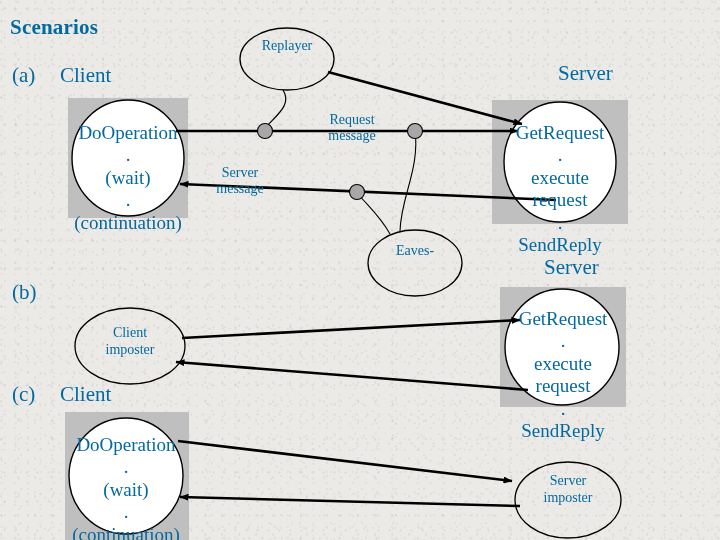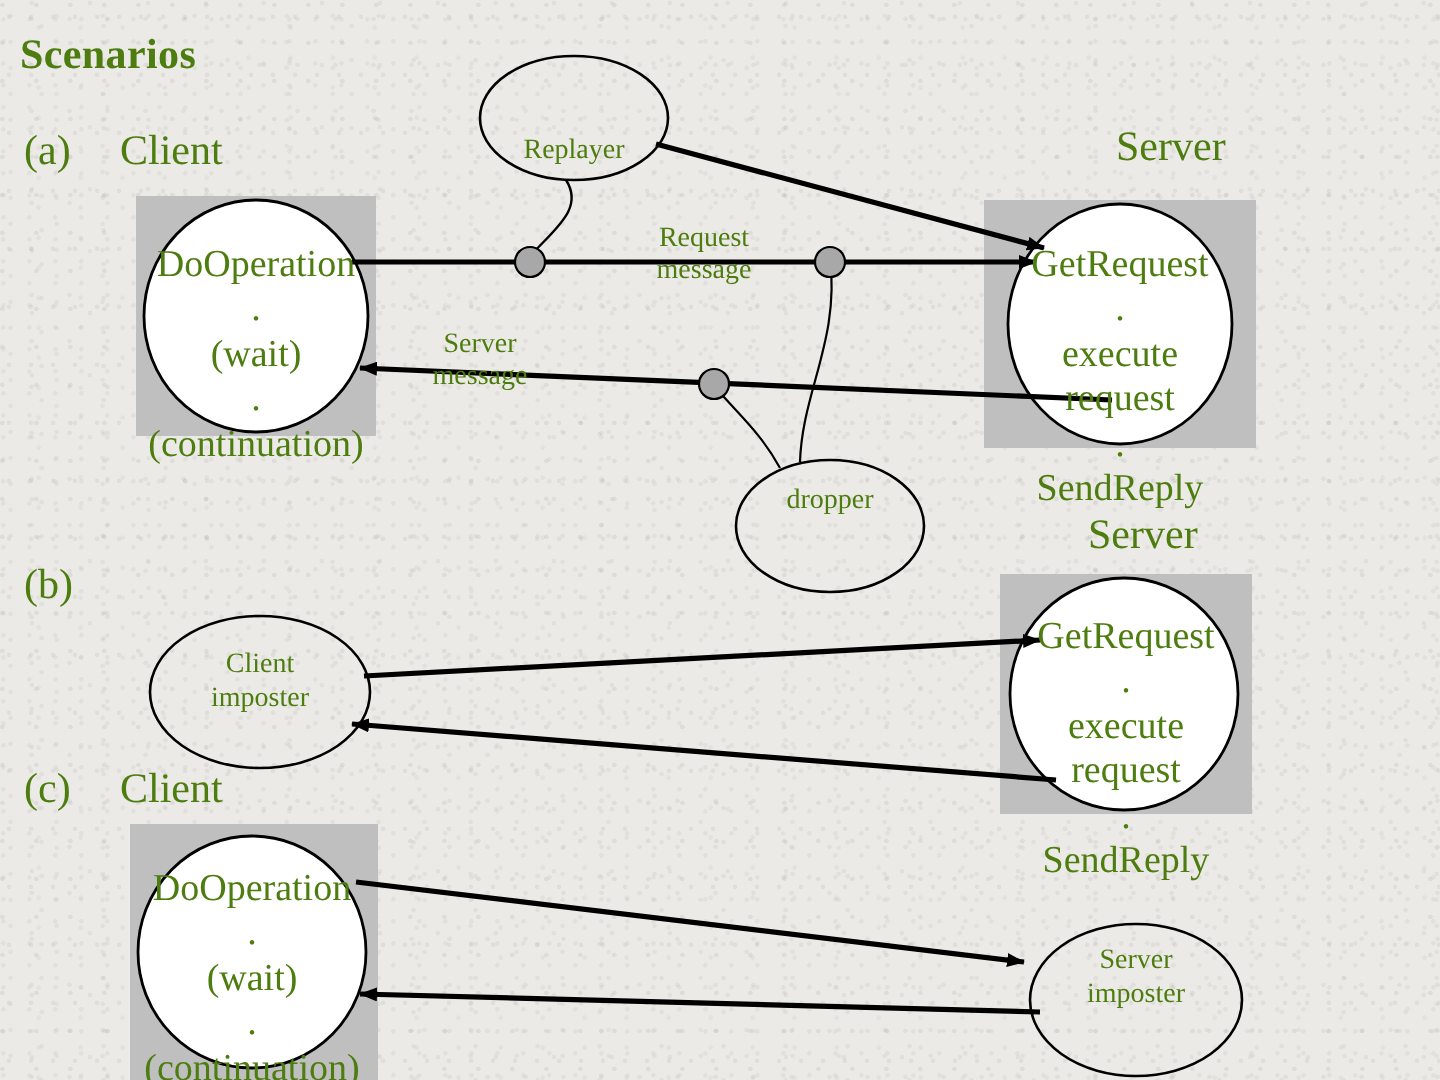--- a/index.html
+++ b/index.html
@@ -7,21 +7,21 @@
     padding: 0;
     background: #ffffff;
   }
   #slide {
     position: relative;
     width: 720px;
     height: 540px;
     overflow: hidden;
     background-color: #eceae6;
     font-family: "Liberation Serif", "DejaVu Serif", serif;
-    color: #4d7c0f;
+    color: #0369a1;
   }
   
   #slide::before {
     content: "";
     position: absolute;
     inset: 0;
     pointer-events: none;
     z-index: 0;
     opacity: 0.55;
     background-image:
@@ -158,26 +158,26 @@
 
   <div class="node-text" style="left:500px; top:122px; width:120px;">
     <div>GetRequest</div>
     <div>.</div>
     <div>execute</div>
     <div>request</div>
     <div>.</div>
     <div>SendReply</div>
   </div>
 
-  <div class="node-text bigger" style="left:237px; top:68px; width:100px;">
+  <div class="node-text bigger" style="left:237px; top:38px; width:100px;">
     <div>Replayer</div>
   </div>
 
   <div class="node-text bigger" style="left:365px; top:243px; width:100px;">
-    <div>dropper</div>
+    <div>Eaves-</div>
   </div>
 
   <div class="msg-label" style="left:307px; top:112px; width:90px;">
     <div>Request</div>
     <div>message</div>
   </div>
   <div class="msg-label" style="left:198px; top:165px; width:84px;">
     <div>Server</div>
     <div>message</div>
   </div>

